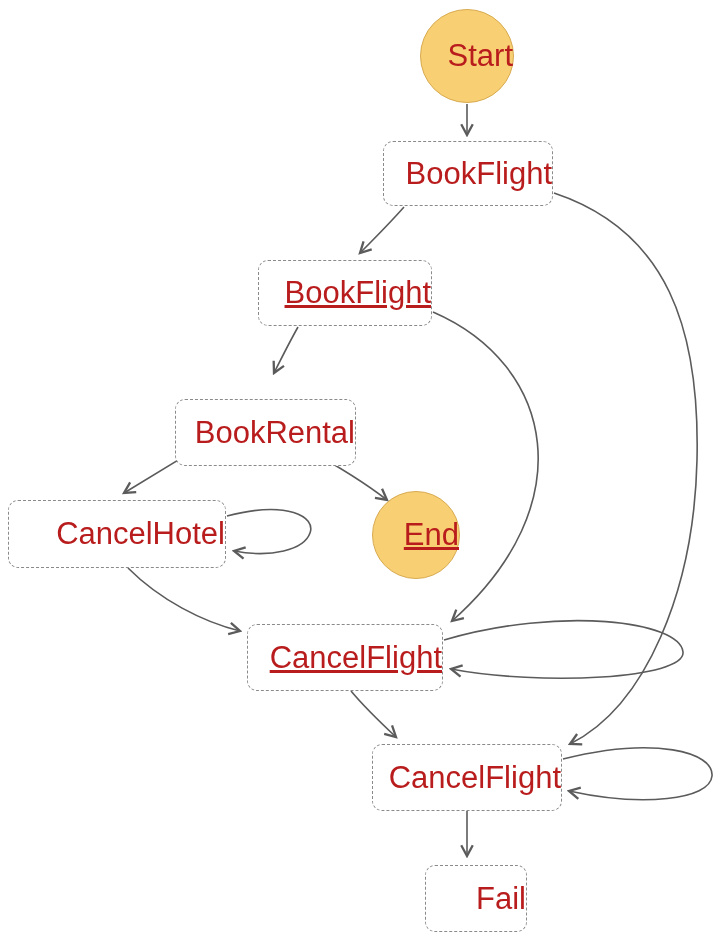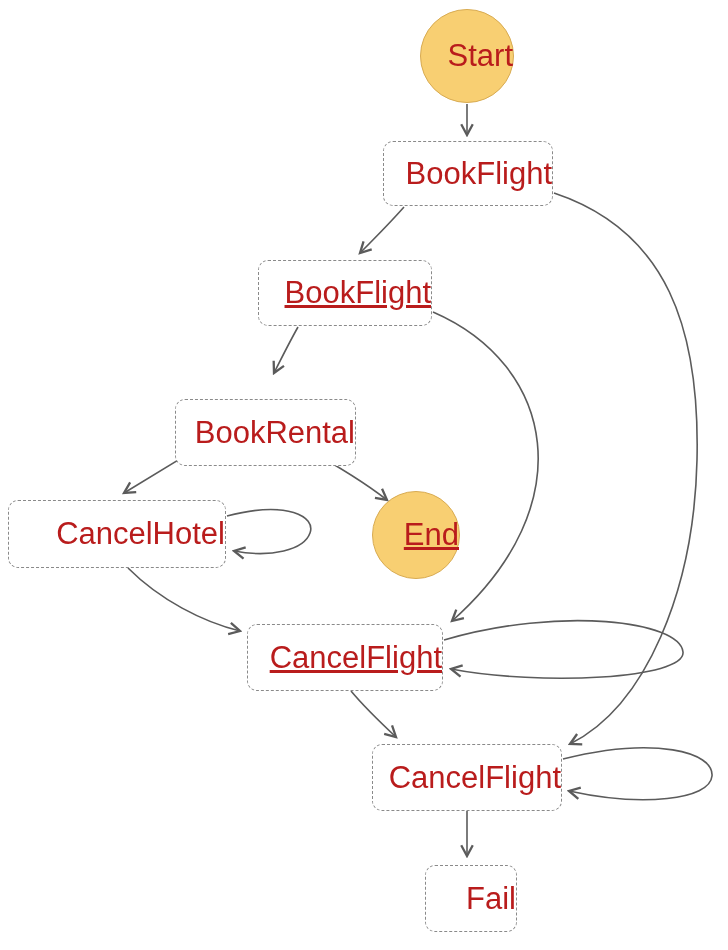--- a/index.html
+++ b/index.html
@@ -48,21 +48,21 @@
   }
   
   .n-start        { left: 420px; top:   9px; width:  94px; height: 94px; }
   .n-bookhotel    { left: 383px; top: 141px; width: 170px; height: 65px; }
   .n-bookflight   { left: 258px; top: 260px; width: 174px; height: 66px; text-decoration: underline; }
   .n-bookrental   { left: 175px; top: 380px; width: 181px; height: 67px; margin-top: 19px; }
   .n-cancelrental { left:   8px; top: 500px; width: 218px; height: 68px; }
   .n-end          { left: 372px; top: 491px; width:  88px; height: 88px; text-decoration: underline; }
   .n-cancelflight { left: 247px; top: 624px; width: 196px; height: 67px; text-decoration: underline; }
   .n-cancelhotel  { left: 372px; top: 744px; width: 190px; height: 67px; }
-  .n-fail         { left: 425px; top: 865px; width:  92px; height: 67px; }
+  .n-fail         { left: 425px; top: 865px; width:  102px; height: 67px; }
 </style>
 </head>
 <body>
 
 <div class="canvas">
 
   <svg class="edges-layer" width="728" height="950" viewBox="0 0 728 950" xmlns="http://www.w3.org/2000/svg">
     <defs>
       <marker id="arrow" viewBox="0 0 10 10" refX="8.5" refY="5" markerWidth="9" markerHeight="9" orient="auto-start-reverse">
         <path d="M1,1 L8.5,5 L1,9" fill="none" stroke="#5b5b5b" stroke-width="1.6"></path>

